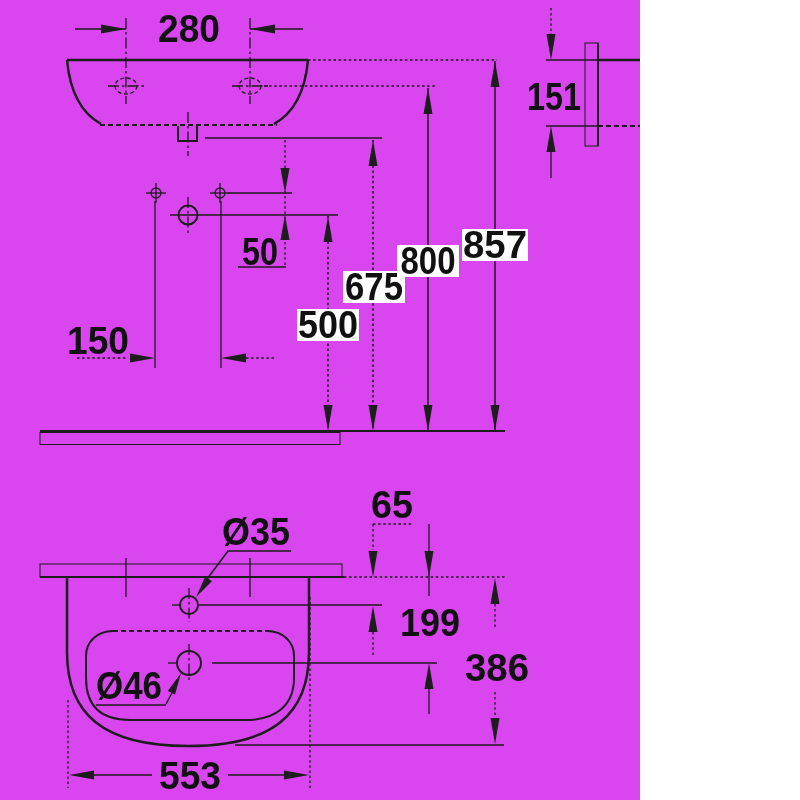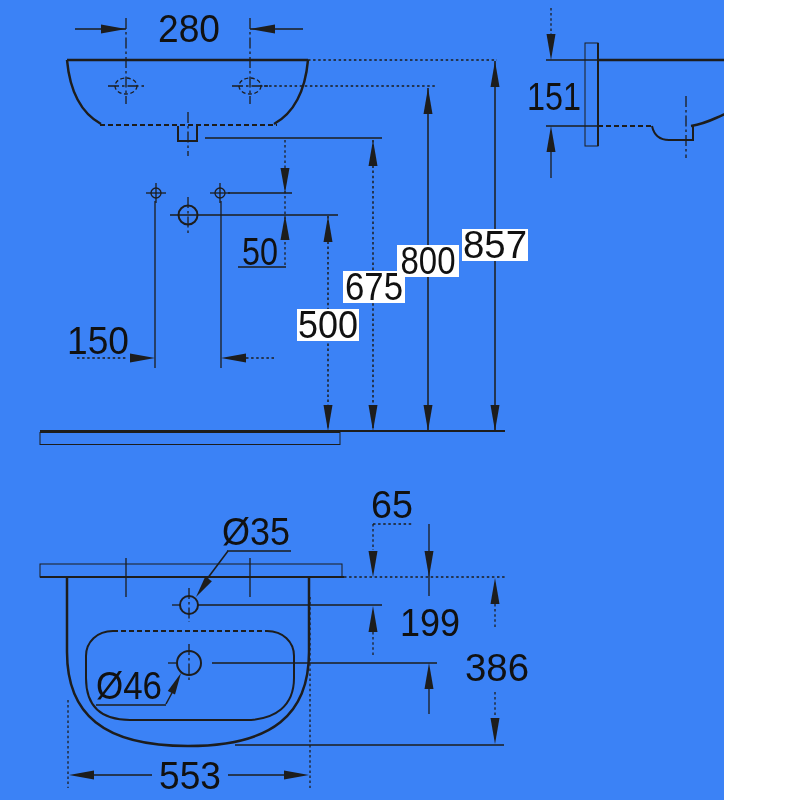--- a/index.html
+++ b/index.html
@@ -1,16 +1,16 @@
 <!DOCTYPE html>
 <html><head>
 <meta charset="utf-8">
 <style>
   html,body{margin:0;padding:0;background:#fff;}
-  .canvas{position:relative;width:724px;height:800px;background:#3b82f6;overflow:hidden;}
+  .canvas{position:relative;width:640px;height:800px;background:#d946ef;overflow:hidden;font-weight:bold;}
   svg line, svg path, svg circle, svg ellipse, svg rect{stroke:#1d1d1d;fill:none;}
   .thick{stroke-width:2.5;}
   .med{stroke-width:2;}
   .thin{stroke-width:1.5;}
   .dim{stroke-width:1.3;}
   .dot{stroke-dasharray:2.5 2.6;}
   .dash{stroke-dasharray:5 3;}
   .cl{stroke-dasharray:11 3 2.5 3;}
   .fine{stroke-dasharray:4 2.5;}
   .arrow{fill:#1d1d1d;stroke:none;}

